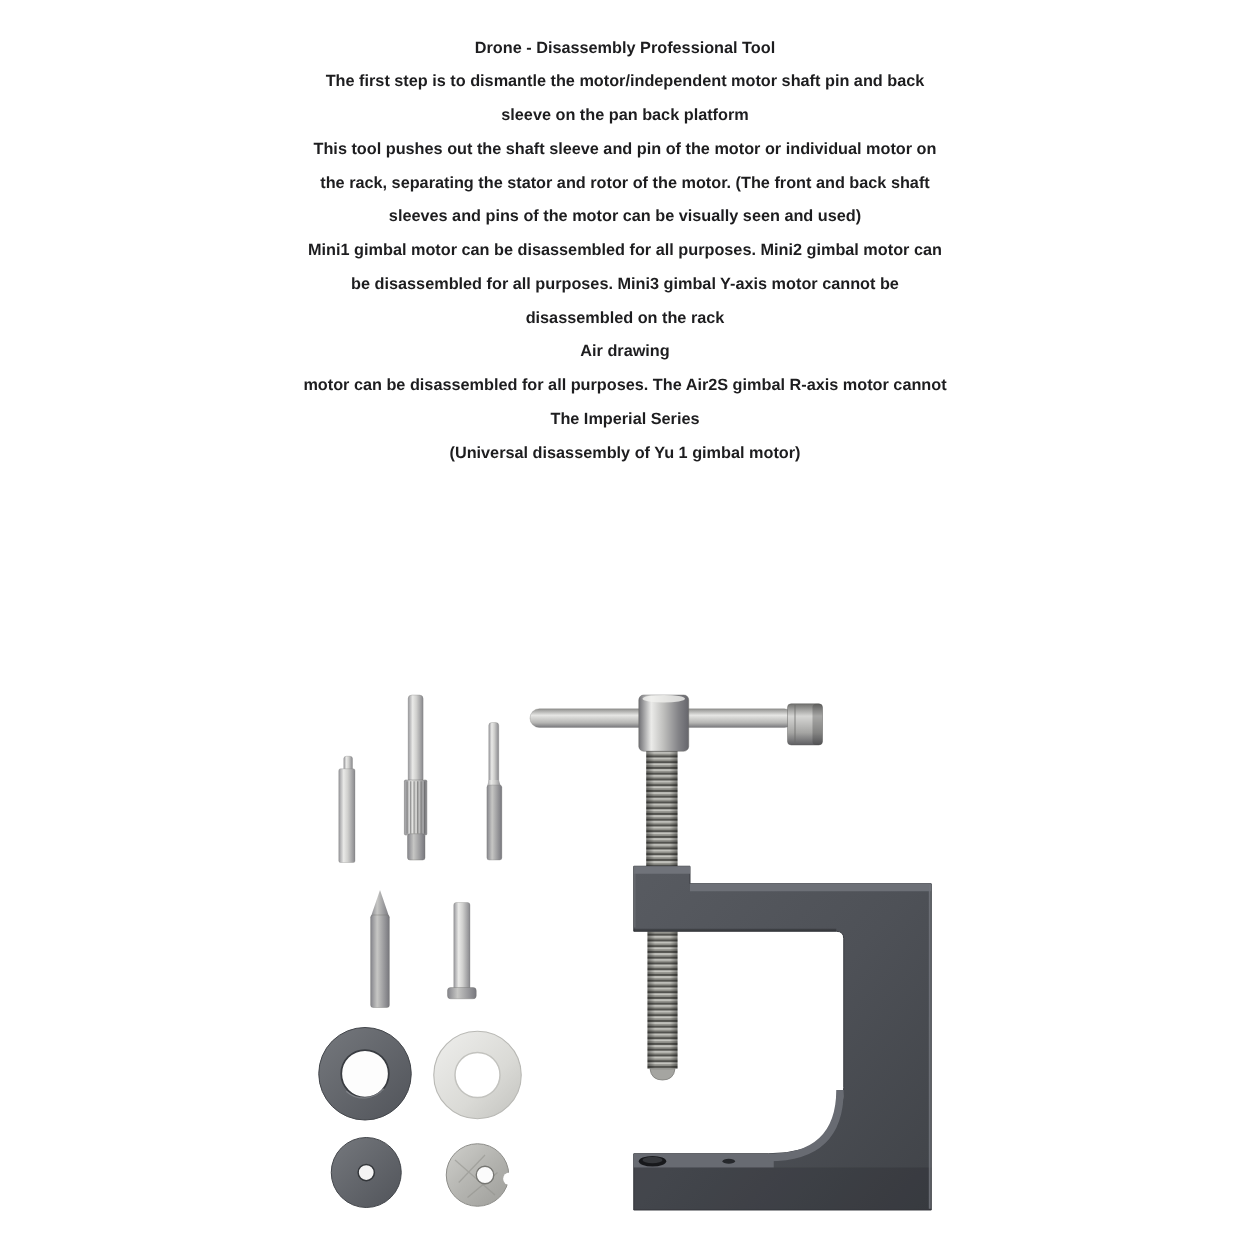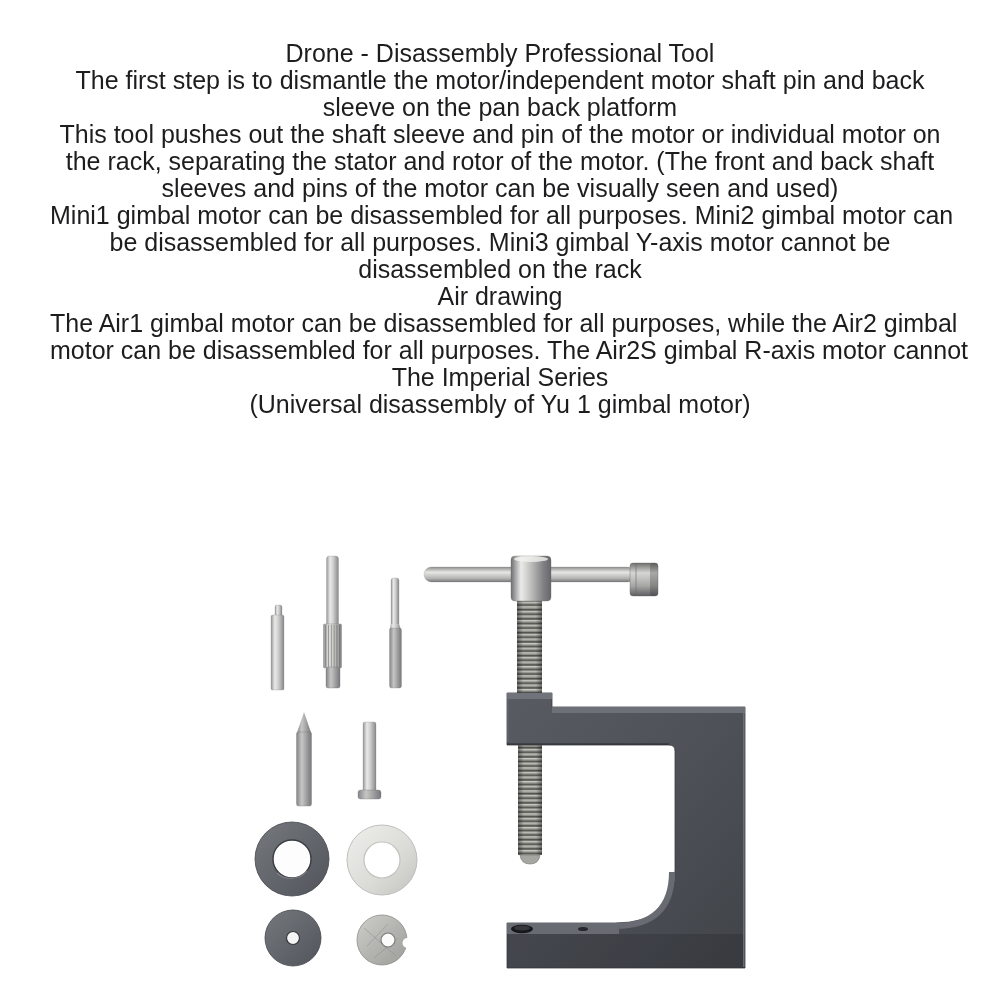--- a/index.html
+++ b/index.html
@@ -3,24 +3,24 @@
 <meta charset="utf-8">
 <style>
   html,body{margin:0;padding:0;}
   body{
     width:1000px;height:1000px;
     background:var(--page_bg,#ffffff);
     font-family:"Liberation Sans","DejaVu Sans",sans-serif;
     position:relative;overflow:hidden;
   }
   .desc{
-    position:absolute;top:40px;left:50%;transform:translateX(-50%);
+    position:absolute;top:24px;left:50%;transform:translateX(-50%);
     width:900px;text-align:center;
     color:var(--text_color,#1d1d1f);
-    font-weight:400;font-size:25px;line-height:27px;
+    font-weight:700;font-size:13px;line-height:27px;
     letter-spacing:0;
   }
   .desc .line{white-space:nowrap;}
   .photo{
     position:absolute;left:230px;top:540px;width:540px;height:450px;
   }
 </style>
 </head>
 <body>
 
@@ -28,21 +28,20 @@
   <div class="line">Drone - Disassembly Professional Tool</div>
   <div class="line">The first step is to dismantle the motor/independent motor shaft pin and back</div>
   <div class="line">sleeve on the pan back platform</div>
   <div class="line">This tool pushes out the shaft sleeve and pin of the motor or individual motor on</div>
   <div class="line">the rack, separating the stator and rotor of the motor. (The front and back shaft</div>
   <div class="line">sleeves and pins of the motor can be visually seen and used)</div>
   <div class="line">Mini1 gimbal motor can be disassembled for all purposes. Mini2 gimbal motor can</div>
   <div class="line">be disassembled for all purposes. Mini3 gimbal Y-axis motor cannot be</div>
   <div class="line">disassembled on the rack</div>
   <div class="line">Air drawing</div>
-  <div class="line">The Air1 gimbal motor can be disassembled for all purposes, while the Air2 gimbal</div>
   <div class="line">motor can be disassembled for all purposes. The Air2S gimbal R-axis motor cannot</div>
   <div class="line">The Imperial Series</div>
   <div class="line">(Universal disassembly of Yu 1 gimbal motor)</div>
 </div>
 
 <svg class="photo" viewBox="0 0 540 450" xmlns="http://www.w3.org/2000/svg">
   <defs>
     <linearGradient id="pinH" x1="0" y1="0" x2="1" y2="0">
       <stop offset="0" stop-color="#97979b"></stop>
       <stop offset="0.3" stop-color="#e9e9e7"></stop>

